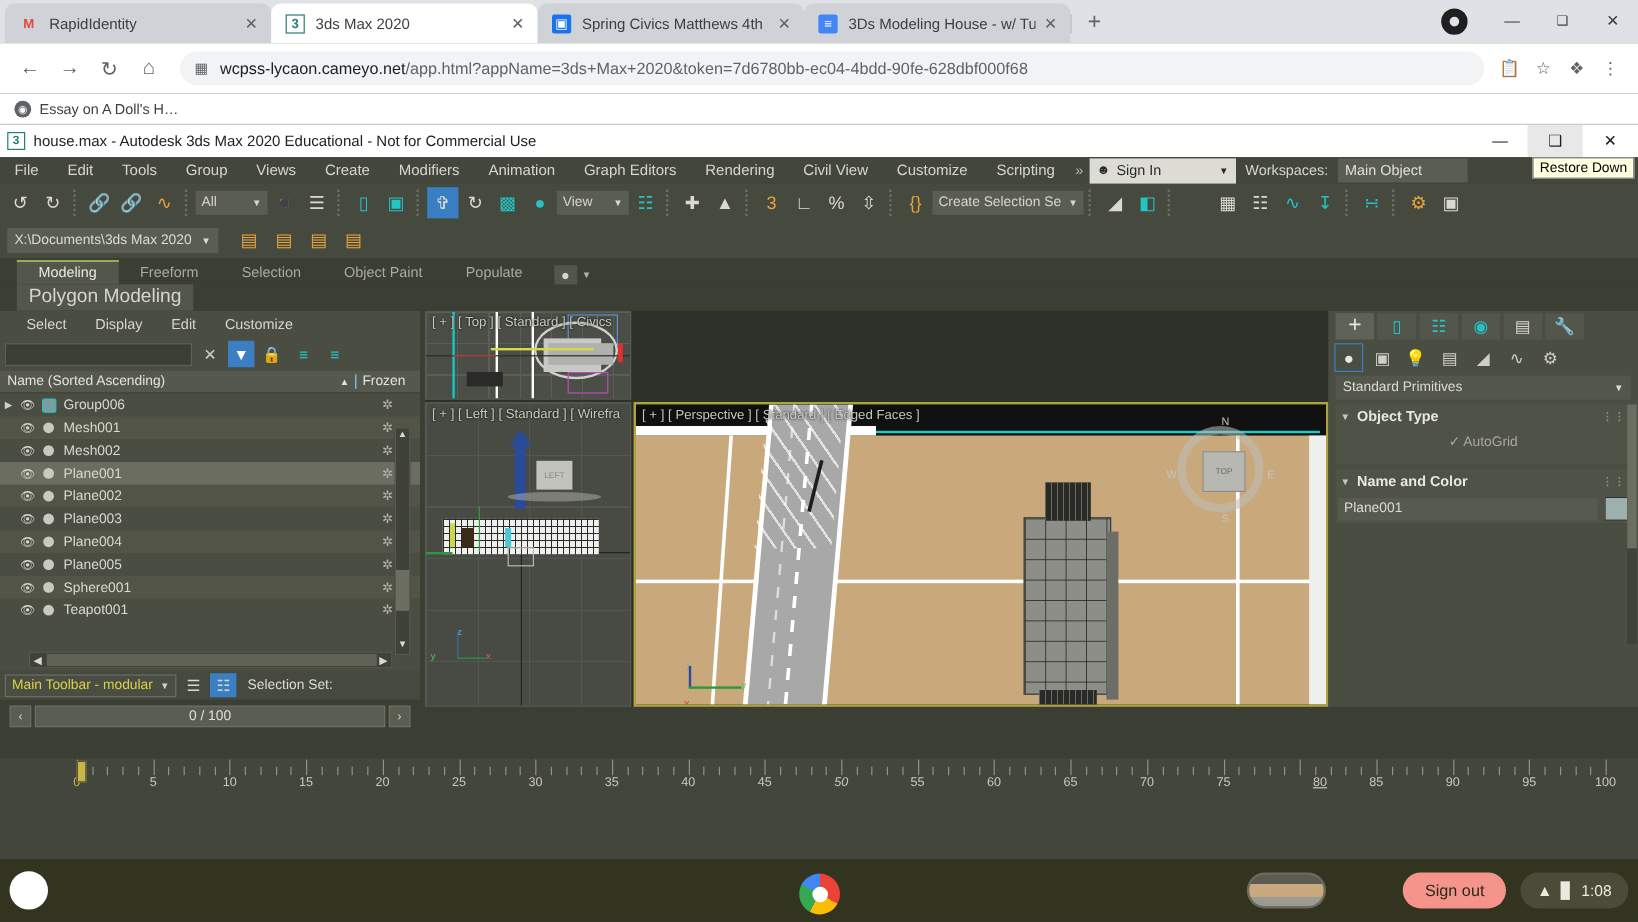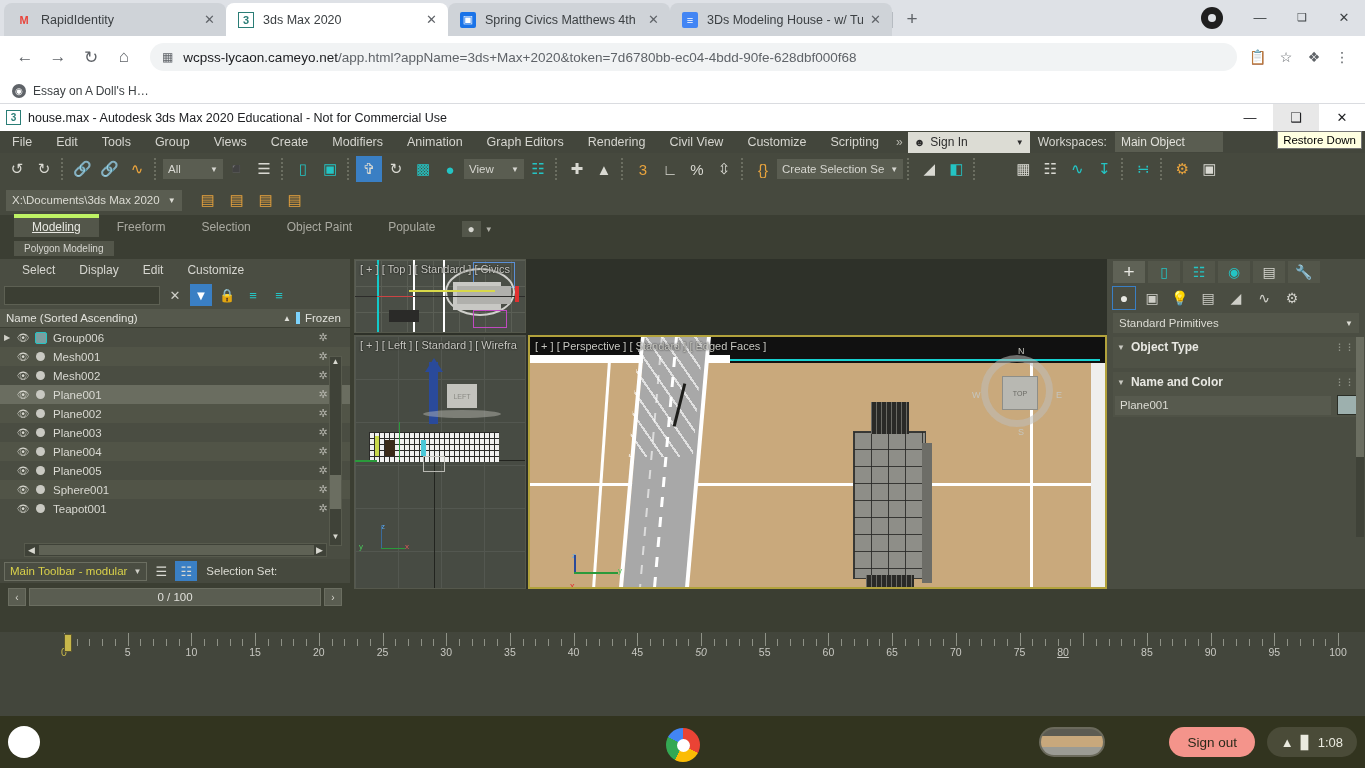--- a/index.html
+++ b/index.html
@@ -140,24 +140,24 @@
   .pathcombo{
     height:21px; background:#5a5d51; color:#dcdcd4; font-size:11.5px;
     display:flex; align-items:center; padding:0 6px; min-width:170px;
   }
   .pathcombo .cv{ margin-left:auto; font-size:8px; padding-left:8px;}
   .ribbon-tabs{
     height:22px; background:#3b3e33; display:flex; align-items:flex-end; padding-left:14px;
     font-size:12px; color:#a9a9a0;
   }
   .rtab{ padding:2px 18px 3px; }
-  .rtab.active{ background:#53564a; color:#e8e8e2; border-top:4px solid #bef264;text-decoration:underline;}
+  .rtab.active{ background:#53564a; color:#e8e8e2; border-top:1px solid #bef264;}
   .ribbon-sub{
     height:22px; background:#3b3e33; display:flex; align-items:center; padding-left:14px;
-    font-size:10px; color:#d6d6d0;
+    font-size:16px; color:#d6d6d0;
   }
   .ribbon-sub .pm{ background:#53564a; padding:2px 10px; }
 
   
   .mainarea{ position:relative; height:calc(100% - 155px); background:#3b3e32;padding-left:34px; }
 
   
   .explorer{ position:absolute; left:0; top:0; width:350px; height:308px; background:#4a4d42; }
   .exp-menu{ height:22px; display:flex; align-items:center; font-size:12px; color:#d6d6d0; padding-left:10px;}
   .exp-menu div{ padding:0 12px;}
@@ -166,21 +166,21 @@
   .exp-ic{ width:22px;height:22px;display:flex;align-items:center;justify-content:center;
            color:#cfcfc8;font-size:13px;}
   .exp-ic.on{ background:#3a7fc4; color:#fff;}
   .exp-ic.cy{ color:#24c4c4;}
   .exp-head{
     height:19px; background:#55584c; display:flex; align-items:center;
     font-size:11.5px; color:#e2e2dc; border-bottom:1px solid #3b3e33;
   }
   .exp-head .c1{ flex:1 1 auto; padding-left:6px;}
   .exp-head .sortarrow{ font-size:8px; padding-right:5px;}
-  .exp-head .c2{ flex:0 0 54px; border-left:4px solid #7dd3fc; padding-left:5px;}
+  .exp-head .c2{ flex:0 0 54px; border-left:1px solid #7dd3fc; padding-left:5px;}
   .exp-rows{ height:190px; overflow:hidden; position:relative;}
   .erow{
     height:19px; display:flex; align-items:center; font-size:11.5px; color:#d9d9d2;
     background:#4a4d42;
   }
   .erow.alt{ background:#515447;}
   .erow.sel{ background:#6a6d60; }
   .erow .tri{ width:14px; text-align:center; font-size:8px; color:#d0d0c8;}
   .erow .eye{ width:18px; text-align:center; font-size:10px; color:#d8d8d0;}
   .erow .bub{ width:17px; display:flex; justify-content:center;}
@@ -774,20 +774,24 @@
           <span>Standard Primitives</span>
           <span class="cv">▼</span>
         </div>
         <div class="roll">
           <div class="roll-hdr">
             <span class="tri">▼</span>
             <span>Object Type</span>
             <span class="grip">⋮⋮</span>
           </div>
           <div class="roll-body">
+            <div class="autogrid">
+              <span>✓</span>
+              <span>AutoGrid</span>
+            </div>
           </div>
         </div>
         <div class="roll">
           <div class="roll-hdr">
             <span class="tri">▼</span>
             <span>Name and Color</span>
             <span class="grip">⋮⋮</span>
           </div>
           <div class="namerow">
             <div class="namefield">Plane001</div>
@@ -913,21 +917,21 @@
       <div class="tlabel" style="left: 446.2px;">30</div>
       <div class="tlabel" style="left: 509.9px;">35</div>
       <div class="tlabel" style="left: 573.6px;">40</div>
       <div class="tlabel" style="left: 637.3px;">45</div>
       <div class="tlabel" style="left: 701px; font-style: italic;">50</div>
       <div class="tlabel" style="left: 764.7px;">55</div>
       <div class="tlabel" style="left: 828.4px;">60</div>
       <div class="tlabel" style="left: 892.1px;">65</div>
       <div class="tlabel" style="left: 955.8px;">70</div>
       <div class="tlabel" style="left: 1019.5px;">75</div>
-      <div class="tlabel" style="left: 1063px; text-decoration: underline;">80</div>
+      <div class="tlabel" style="left: 1100px; text-decoration: underline;">80</div>
       <div class="tlabel" style="left: 1146.9px;">85</div>
       <div class="tlabel" style="left: 1210.6px;">90</div>
       <div class="tlabel" style="left: 1274.3px;">95</div>
       <div class="tlabel" style="left: 1338px;">100</div>
       <div class="tlabel" style="left: 64px; color: rgb(200, 184, 74);">0</div>
     </div>
   <div class="slider-key"></div>
 
   <div class="statusbar">
     

